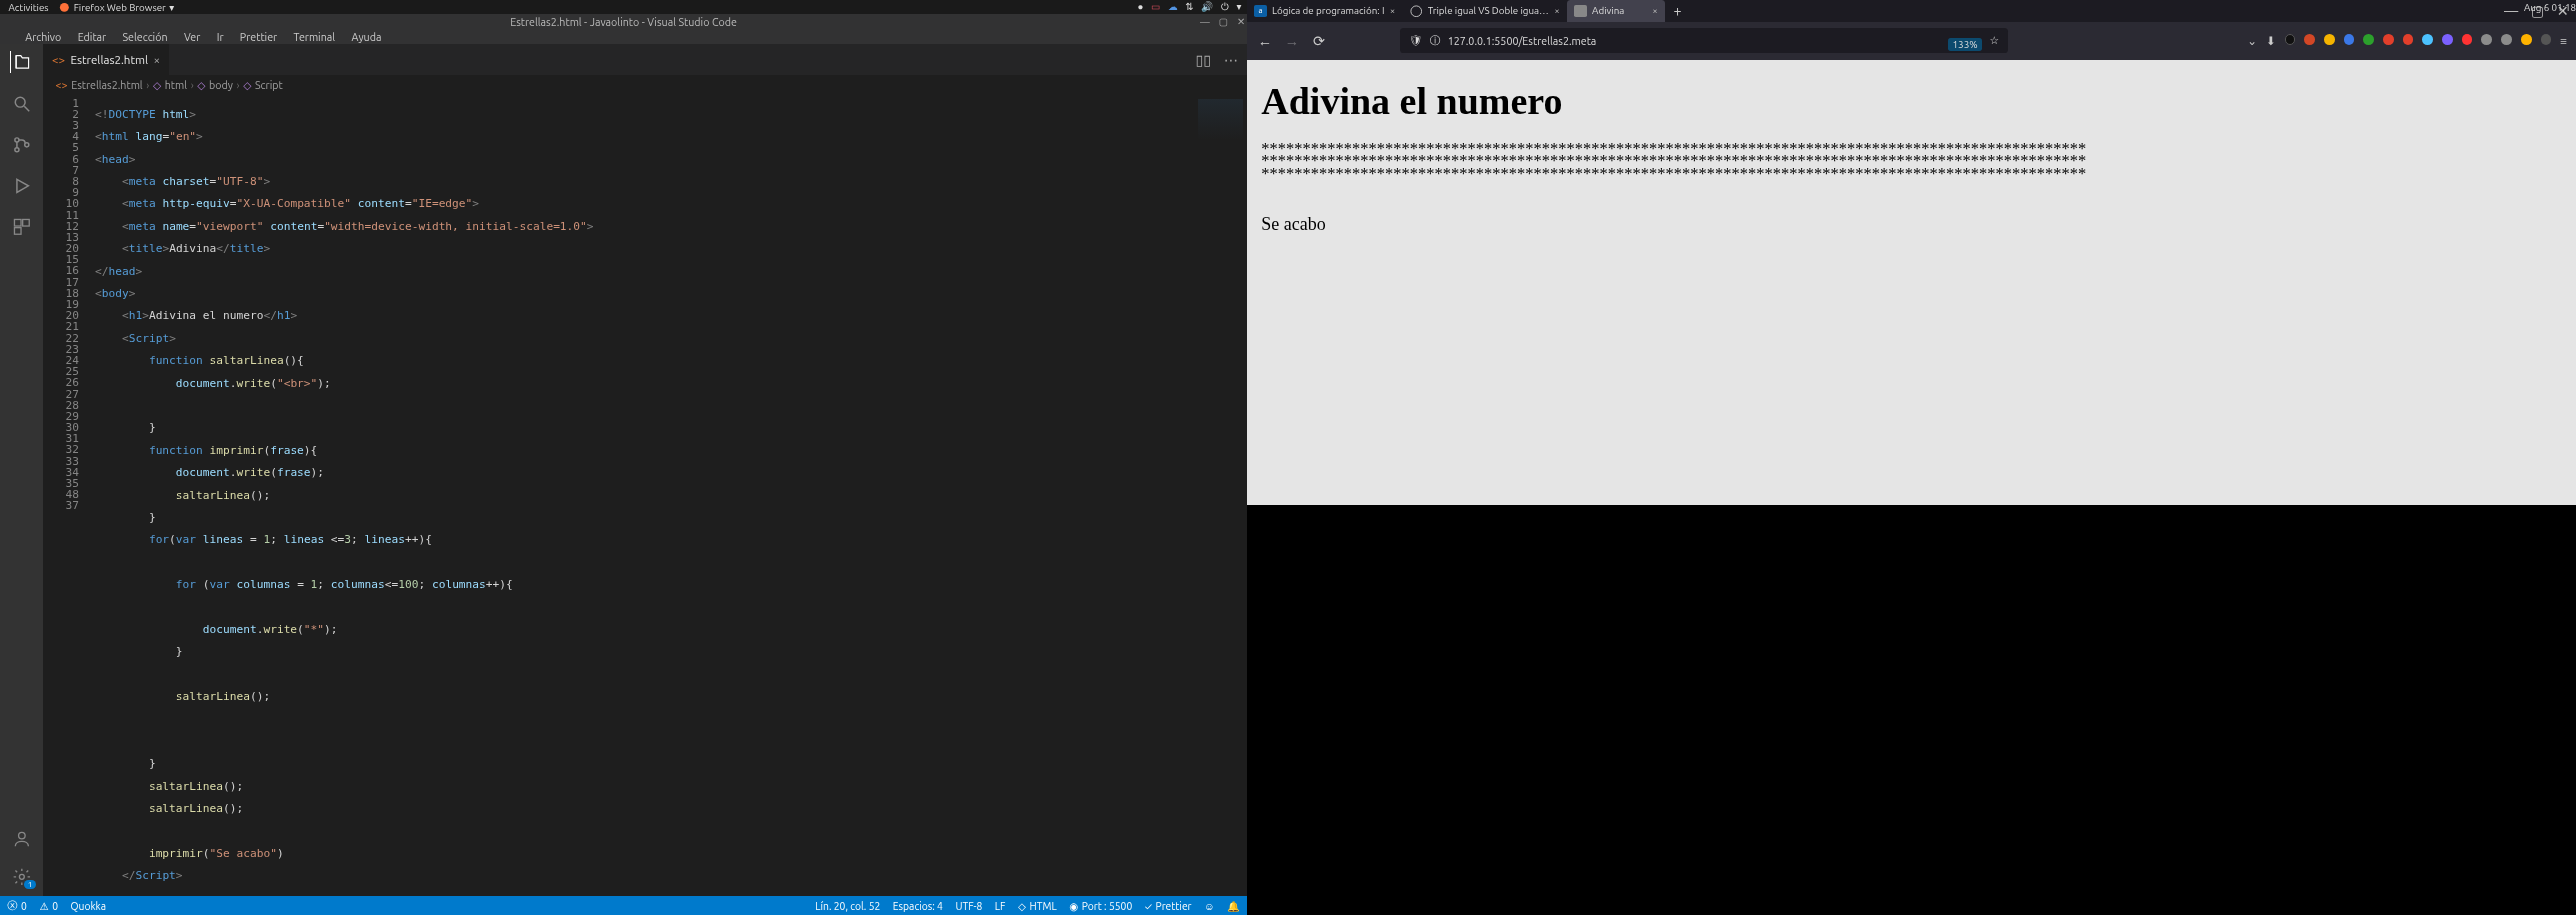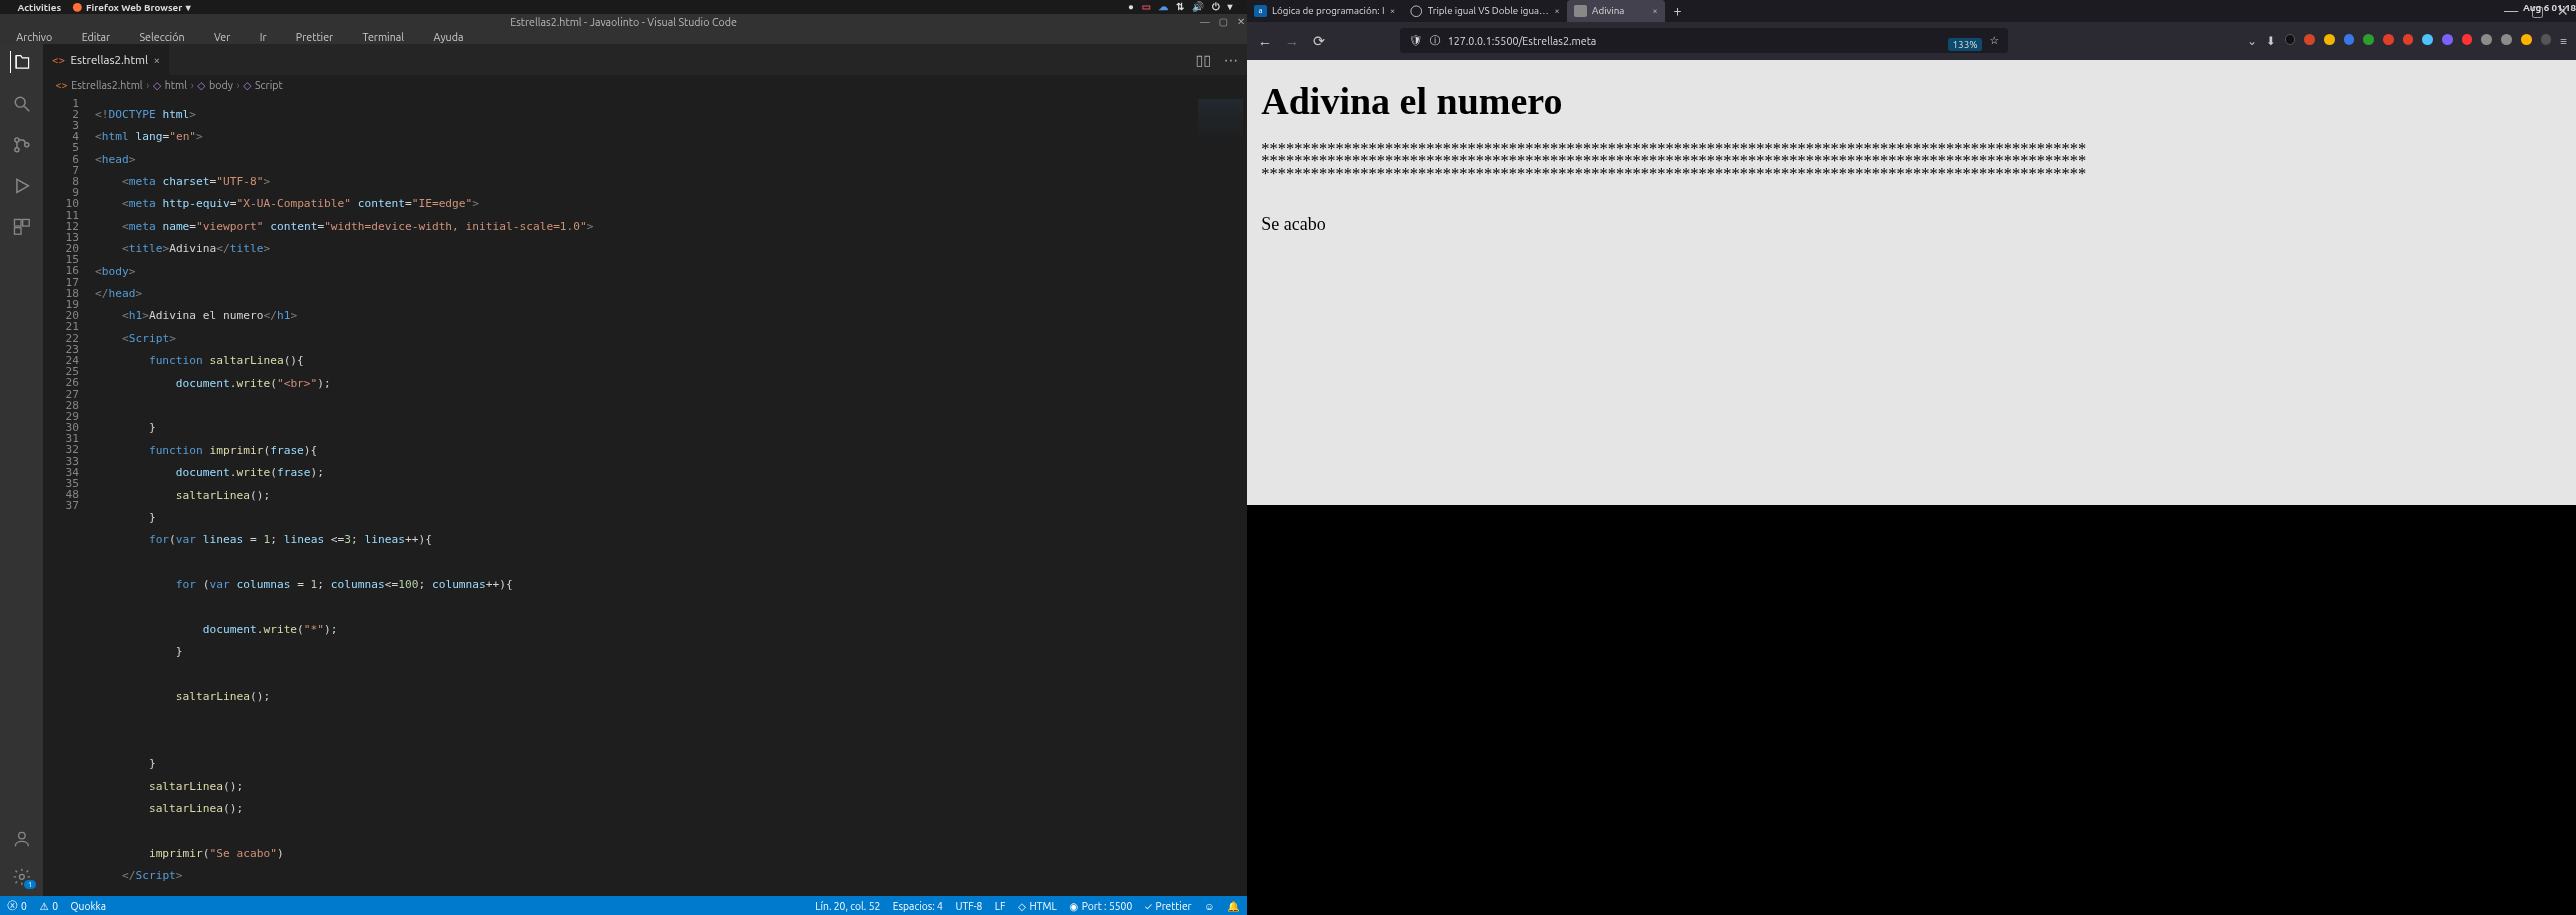--- a/index.html
+++ b/index.html
@@ -2,29 +2,29 @@
 <html style="font-size:14.3px"><head>
 <meta charset="utf-8">
 <style>
 * { margin: 0; padding: 0; box-sizing: border-box; }
 body { font-family: "Ubuntu", "Segoe UI", sans-serif; background: #000; overflow: hidden; width: 2576px; height: 916px; display: flex; }
 .half { height: 916px; }
 .left-half { width: 1247px; display: flex; flex-direction: column; }
 .right-half { width: 1329px; display: flex; flex-direction: column; }
 
 
-.gnome-bar { height: 14.3px; background: #1a1a1a; color: #ddd; display: flex; align-items: center; font-size: 9.8px; padding: 0 12px; font-weight: bold; }
+.gnome-bar { height: 14.3px; background: #1a1a1a; color: #ddd; display: flex; align-items: center; font-size: 9.8px; padding: 0 3px; }
 .gnome-bar .spacer { flex: 1; }
 .gnome-bar .item { margin: 0 5.4px; cursor: pointer; display: flex; align-items: center; gap: 3.6px; }
 .gnome-bar .clock { position: absolute; left: 0; right: 0; text-align: right; pointer-events: none; }
 .gnome-bar .tray span { margin: 0 2.7px; }
 
 
 .vsc-title { height: 30px; background: #323233; color: #ccc; display: flex; align-items: center; font-size: 10.7px; position: relative; }
-.vsc-menu { display: flex; gap: 15px; padding-left: 9px; height: 50%; align-items: center; }
+.vsc-menu { display: flex; gap: 2px; padding-left: 18px; height: 50%; align-items: center; }
 .vsc-menu span { padding: 1.8px 7.2px; cursor: pointer; }
 .vsc-title-center { position: absolute; left: 0; right: 0; text-align: center; pointer-events: none; font-size: 10.7px; color: #bbb; }
 .vsc-win-controls { position: absolute; right: 1.8px; top: 1.8px; display: flex; gap: 9px; font-size: 9.8px; color: #aaa; }
 .vsc-win-controls span { cursor: pointer; }
 
 
 .vsc-body { flex: 1; display: flex; background: #1e1e1e; min-height: 0; }
 .activity-bar { width: 43px; background: #333333; display: flex; flex-direction: column; align-items: center; padding-top: 7.2px; gap: 19.7px; color: #888; }
 .activity-bar .ab-icon { width: 21.5px; height: 21.5px; cursor: pointer; display:flex; align-items:center; justify-content:center; }
 .activity-bar .ab-icon.active { color: #fff; border-left: 1.8px solid #fff; margin-left: -1.8px; padding-left: 1.8px;}
@@ -252,22 +252,22 @@
             <div>37</div>
           </div>
         <div class="code">
 <div class="l"><span class="c-pun">&lt;!</span><span class="c-doctype">DOCTYPE</span> <span class="c-attr">html</span><span class="c-pun">&gt;</span></div>
 <div class="l"><span class="c-pun">&lt;</span><span class="c-tag">html</span> <span class="c-attr">lang</span><span class="c-txt">=</span><span class="c-str">"en"</span><span class="c-pun">&gt;</span></div>
 <div class="l"><span class="c-pun">&lt;</span><span class="c-tag">head</span><span class="c-pun">&gt;</span></div>
 <div class="l">    <span class="c-pun">&lt;</span><span class="c-tag">meta</span> <span class="c-attr">charset</span><span class="c-txt">=</span><span class="c-str">"UTF-8"</span><span class="c-pun">&gt;</span></div>
 <div class="l">    <span class="c-pun">&lt;</span><span class="c-tag">meta</span> <span class="c-attr">http-equiv</span><span class="c-txt">=</span><span class="c-str">"X-UA-Compatible"</span> <span class="c-attr">content</span><span class="c-txt">=</span><span class="c-str">"IE=edge"</span><span class="c-pun">&gt;</span></div>
 <div class="l">    <span class="c-pun">&lt;</span><span class="c-tag">meta</span> <span class="c-attr">name</span><span class="c-txt">=</span><span class="c-str">"viewport"</span> <span class="c-attr">content</span><span class="c-txt">=</span><span class="c-str">"width=device-width, initial-scale=1.0"</span><span class="c-pun">&gt;</span></div>
 <div class="l">    <span class="c-pun">&lt;</span><span class="c-tag">title</span><span class="c-pun">&gt;</span><span class="c-txt">Adivina</span><span class="c-pun">&lt;/</span><span class="c-tag">title</span><span class="c-pun">&gt;</span></div>
+<div class="l"><span class="c-pun">&lt;/</span><span class="c-tag">head</span><span class="c-pun">&gt;</span></div>
 <div class="l"><span class="c-pun">&lt;</span><span class="c-tag">body</span><span class="c-pun">&gt;</span></div>
-<div class="l"><span class="c-pun">&lt;/</span><span class="c-tag">head</span><span class="c-pun">&gt;</span></div>
 <div class="l">    <span class="c-pun">&lt;</span><span class="c-tag">h1</span><span class="c-pun">&gt;</span><span class="c-txt">Adivina el numero</span><span class="c-pun">&lt;/</span><span class="c-tag">h1</span><span class="c-pun">&gt;</span></div>
 <div class="l">    <span class="c-pun">&lt;</span><span class="c-tag">Script</span><span class="c-pun">&gt;</span></div>
 <div class="l">        <span class="c-kw">function</span> <span class="c-fn">saltarLinea</span><span class="c-txt">(){</span></div>
 <div class="l">            <span class="c-var">document</span><span class="c-txt">.</span><span class="c-fn">write</span><span class="c-txt">(</span><span class="c-str">"&lt;br&gt;"</span><span class="c-txt">);</span></div>
 <div class="l"></div>
 <div class="l">        <span class="c-txt">}</span></div>
 <div class="l">        <span class="c-kw">function</span> <span class="c-fn">imprimir</span><span class="c-txt">(</span><span class="c-var">frase</span><span class="c-txt">){</span></div>
 <div class="l">            <span class="c-var">document</span><span class="c-txt">.</span><span class="c-fn">write</span><span class="c-txt">(</span><span class="c-var">frase</span><span class="c-txt">);</span></div>
 <div class="l">            <span class="c-fn">saltarLinea</span><span class="c-txt">();</span></div>
 <div class="l">        <span class="c-txt">}</span></div>

